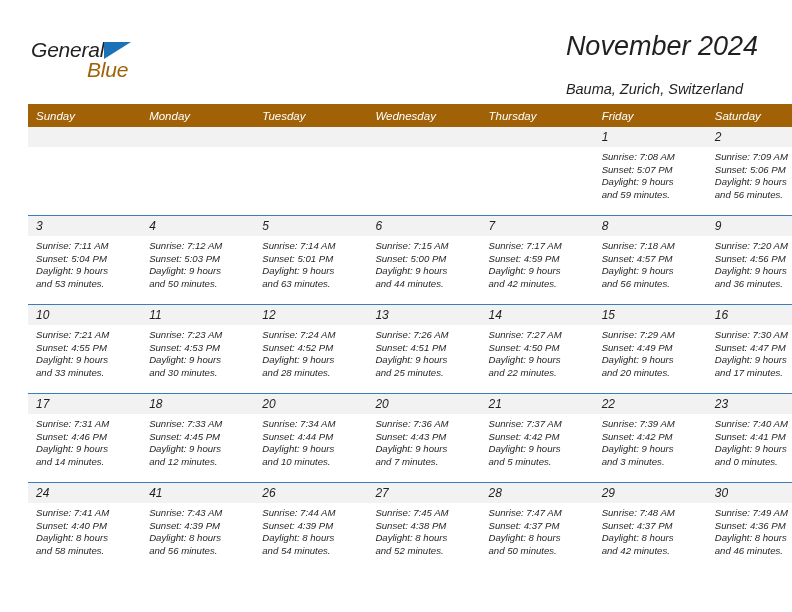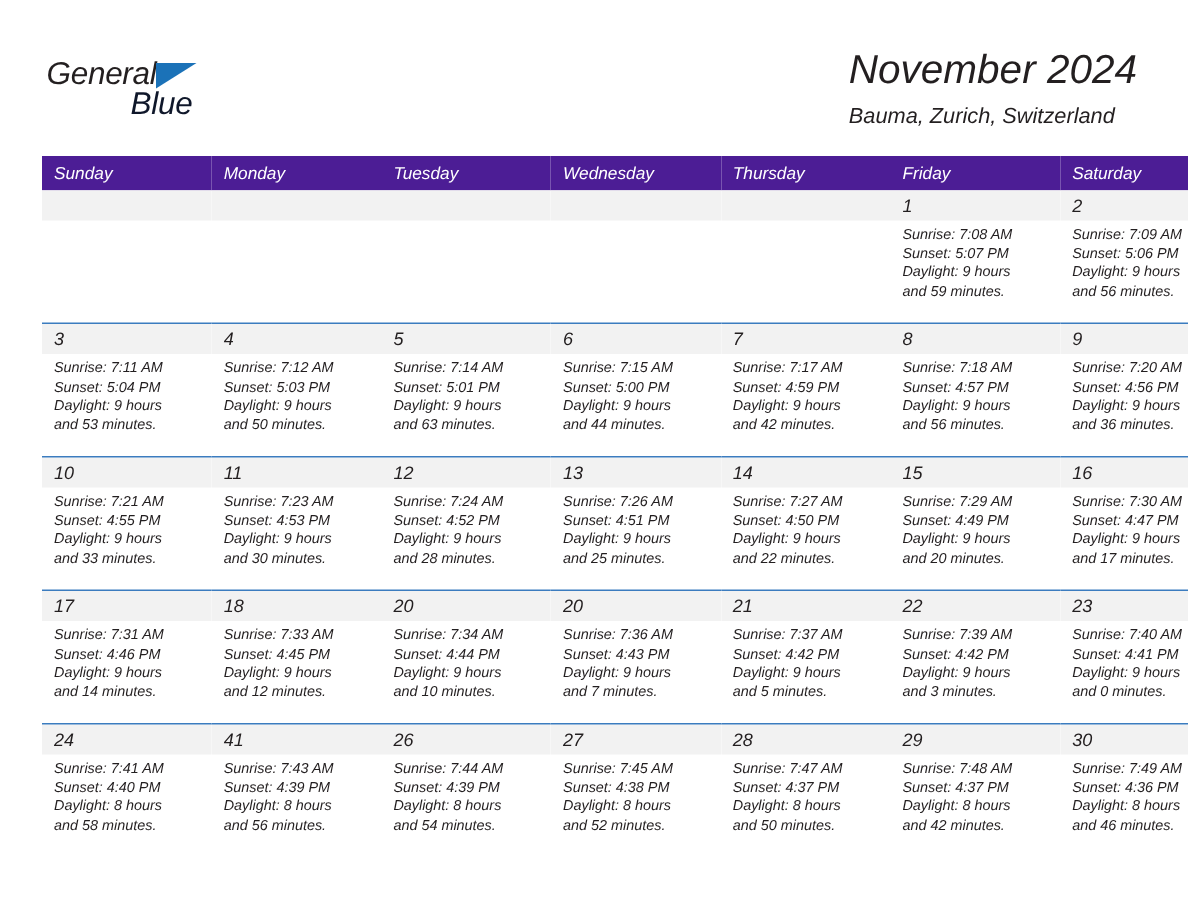--- a/index.html
+++ b/index.html
@@ -54,57 +54,57 @@
     height: 0;
     border-left: 27px solid #1b72b8;
     border-bottom: 17px solid transparent;
   }
   .logo-blue {
     position: absolute;
     left: 56px;
     top: 20px;
     font-size: 21px;
     letter-spacing: -0.2px;
-    color: #0f172a;
+    color: #a16207;
     font-family: "Liberation Sans", sans-serif;
   }
   .title-block {
     position: absolute;
     right: 34px;
     top: 30px;
     text-align: left;
   }
   .cal-title {
     font-size: 27px;
     color: #231f20;
     line-height: 32px;
     white-space: nowrap;
   }
   .cal-subtitle {
     font-size: 14.5px;
     color: #231f20;
     line-height: 20px;
-    margin-top: 6px;
+    margin-top: 17px;
     white-space: nowrap;
   }
 
   
   .calendar {
     position: absolute;
     left: 28px;
     top: 104px;
     width: 736px;
   }
   table.cal {
     border-collapse: collapse;
     table-layout: fixed;
     width: 736px;
   }
   table.cal th {
-    background: #4c1d95;
+    background: #a16207;
     color: #ffffff;
     font-size: 11.5px;
     font-weight: normal;
     text-align: left;
     padding: 5px 0 5px 8px;
     height: 13px;
     width: 105.14px;
   }
   table.cal td {
     vertical-align: top;

